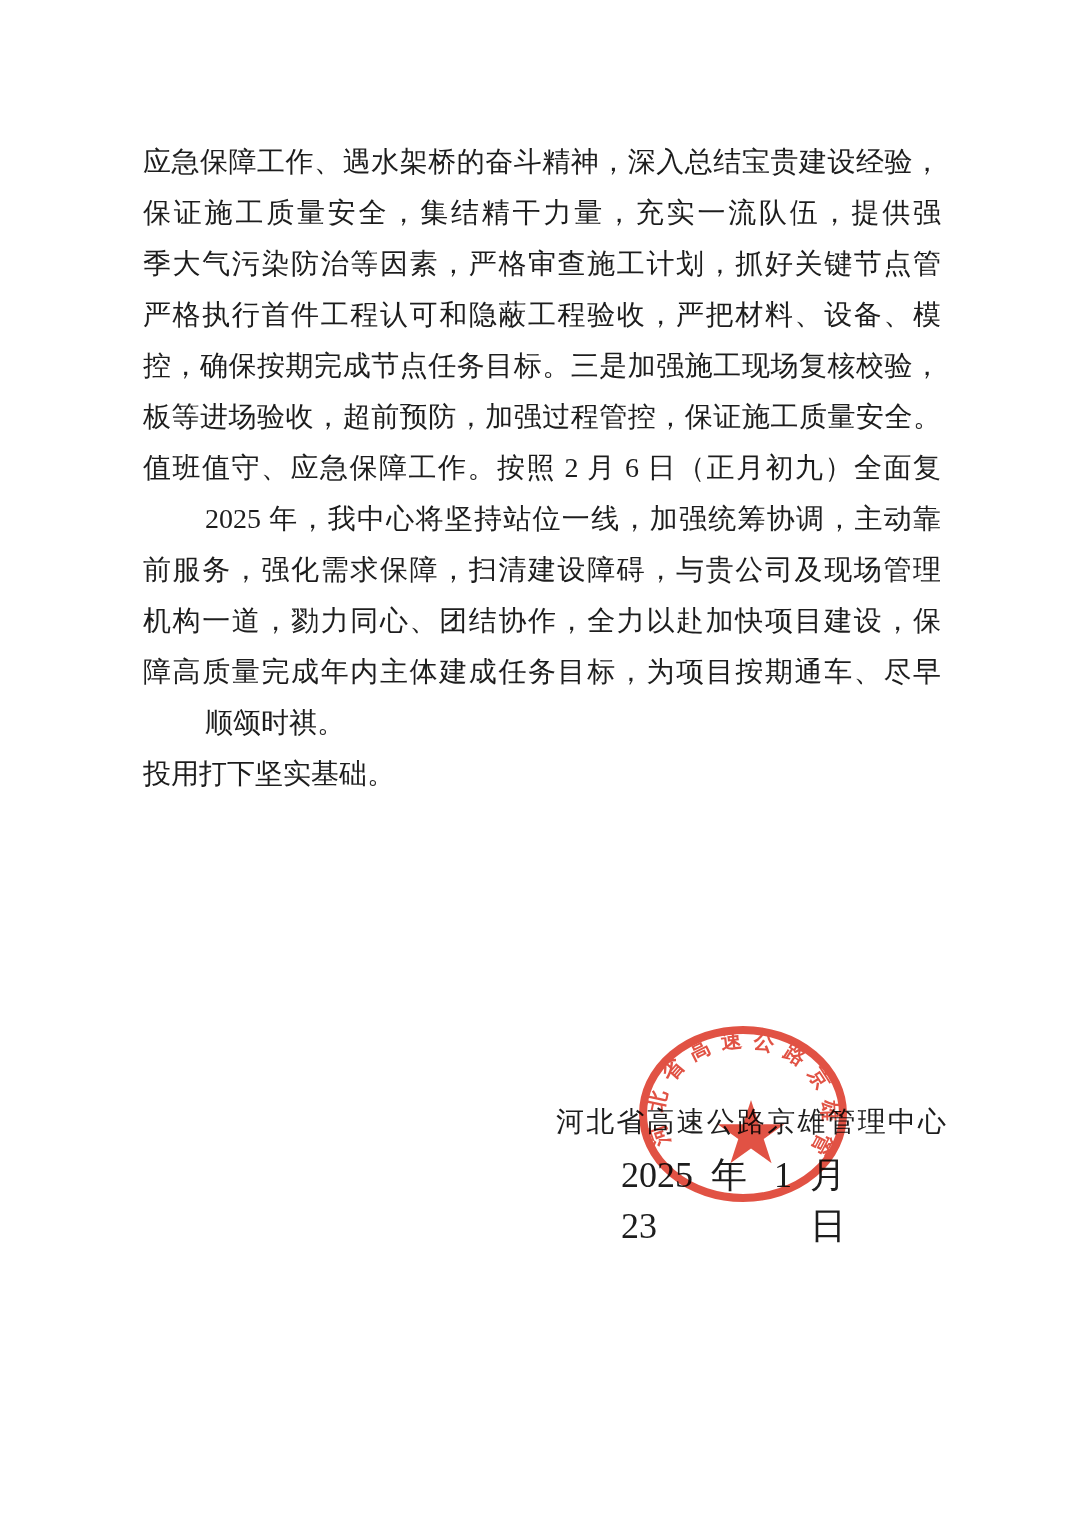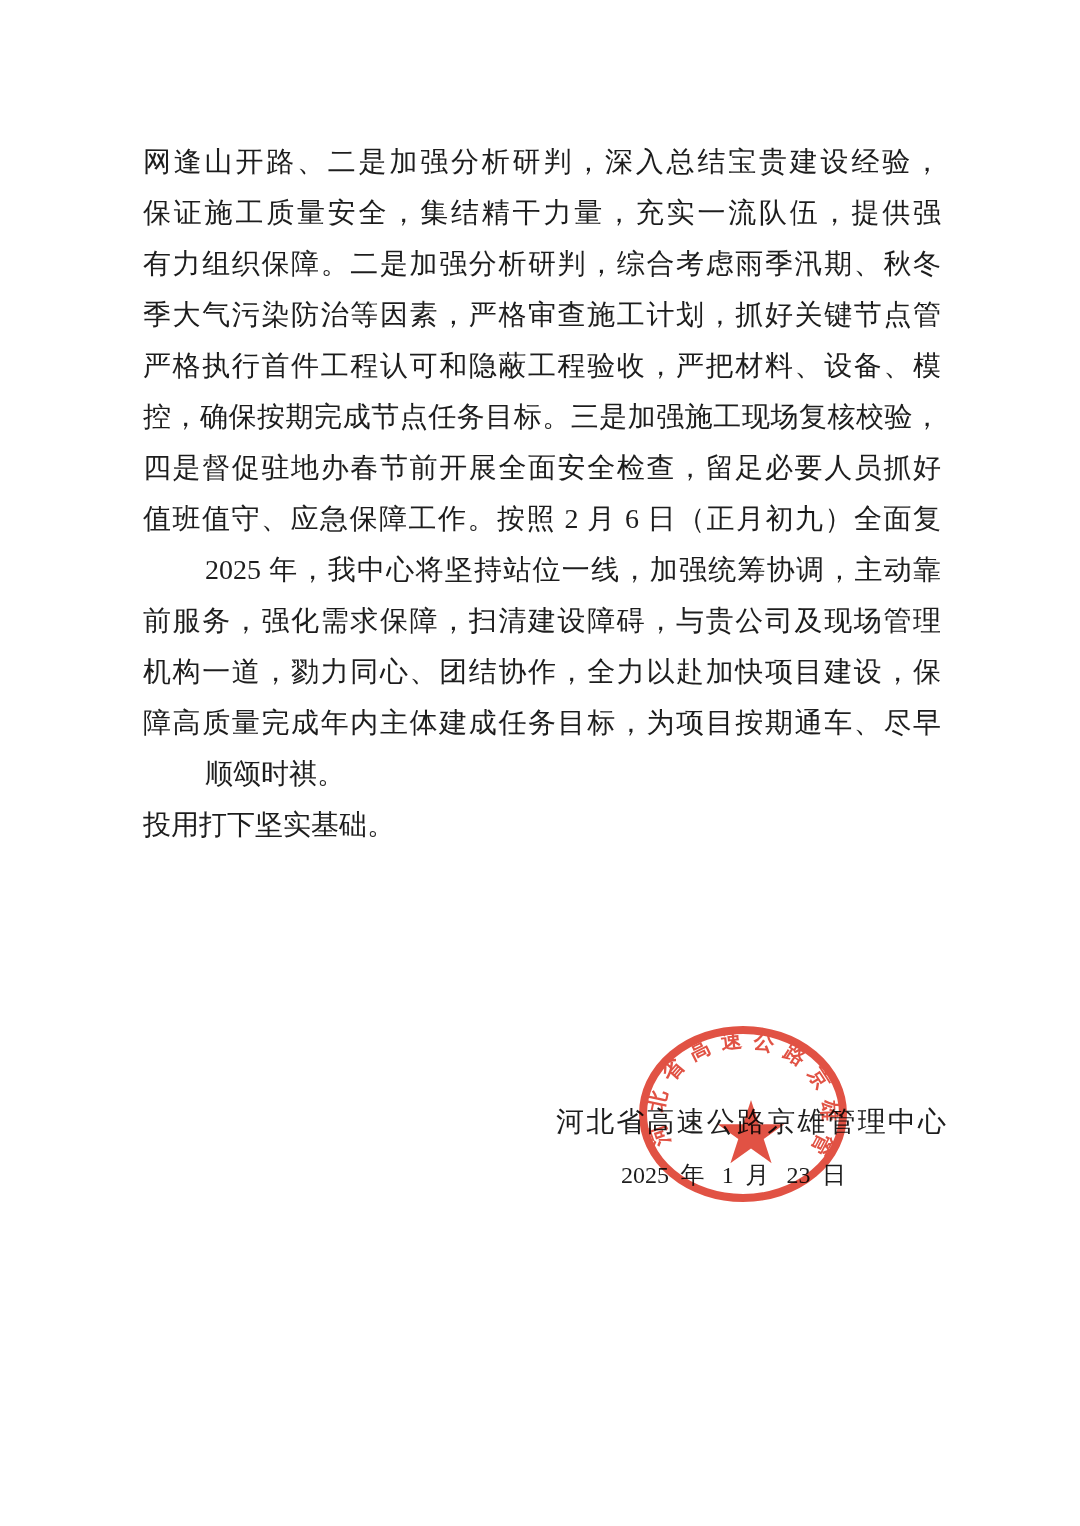--- a/index.html
+++ b/index.html
@@ -23,21 +23,21 @@
   .line.nojust{text-align:left;text-align-last:left;white-space:normal;}
   .line.indent{text-indent:62px;}
   
   .sig-name{
     position:absolute;left:556px;top:1096px;width:390px;height:51px;
     line-height:51px;font-size:28px;color:var(--ink,#1d1d1d);
     text-align:justify;text-align-last:justify;
   }
   .sig-date{
     position:absolute;left:621px;top:1150px;width:225px;height:51px;
-    line-height:51px;font-size:24px;color:var(--ink,#1d1d1d);
+    line-height:51px;font-size:36px;color:var(--ink,#1d1d1d);
     text-align:justify;text-align-last:justify;
   }
   
   .seal{
     position:absolute;left:633px;top:1022px;width:222px;height:182px;
     mix-blend-mode:multiply;opacity:.88;
   }
   .seal .ring{fill:none;stroke:var(--seal,#dd3a2a);stroke-width:8;}
   .seal .star{fill:var(--seal,#dd3a2a);}
   .seal .arc-text{
@@ -46,27 +46,26 @@
     font-family:"Liberation Serif","DejaVu Serif",serif;
   }
 </style>
 </head>
 <body>
 
 <div class="page">
 
   <div class="body-text">
 
-  <div class="line" style="">网逢山开路、二是加强分析研判，深入总结宝贵建设经验，</div>
+  <div class="line" style="">应急保障工作、遇水架桥的奋斗精神，深入总结宝贵建设经验，</div>
       <div class="line" style="">保证施工质量安全，集结精干力量，充实一流队伍，提供强</div>
-      <div class="line" style="">有力组织保障。二是加强分析研判，综合考虑雨季汛期、秋冬</div>
       <div class="line" style="">季大气污染防治等因素，严格审查施工计划，抓好关键节点管</div>
       <div class="line" style="">严格执行首件工程认可和隐蔽工程验收，严把材料、设备、模</div>
       <div class="line" style="">控，确保按期完成节点任务目标。三是加强施工现场复核校验，</div>
-      <div class="line" style="">四是督促驻地办春节前开展全面安全检查，留足必要人员抓好</div>
+      <div class="line" style="">板等进场验收，超前预防，加强过程管控，保证施工质量安全。</div>
       <div class="line" style="">值班值守、应急保障工作。按照 2 月 6 日（正月初九）全面复</div>
       <div class="line indent" style="">2025 年，我中心将坚持站位一线，加强统筹协调，主动靠</div>
       <div class="line" style="">前服务，强化需求保障，扫清建设障碍，与贵公司及现场管理</div>
       <div class="line" style="">机构一道，勠力同心、团结协作，全力以赴加快项目建设，保</div>
       <div class="line" style="">障高质量完成年内主体建成任务目标，为项目按期通车、尽早</div>
       <div class="line indent nojust" style="">顺颂时祺。</div>
       <div class="line nojust" style="">投用打下坚实基础。</div>
     </div>
 
   <div class="sig-name">河北省高速公路京雄管理中心</div>

